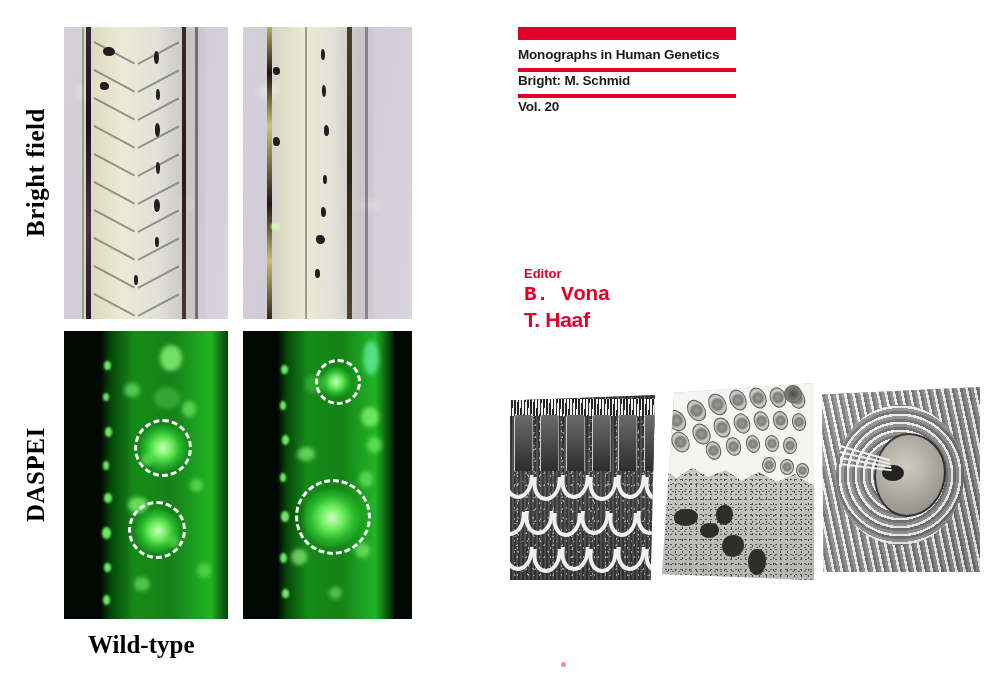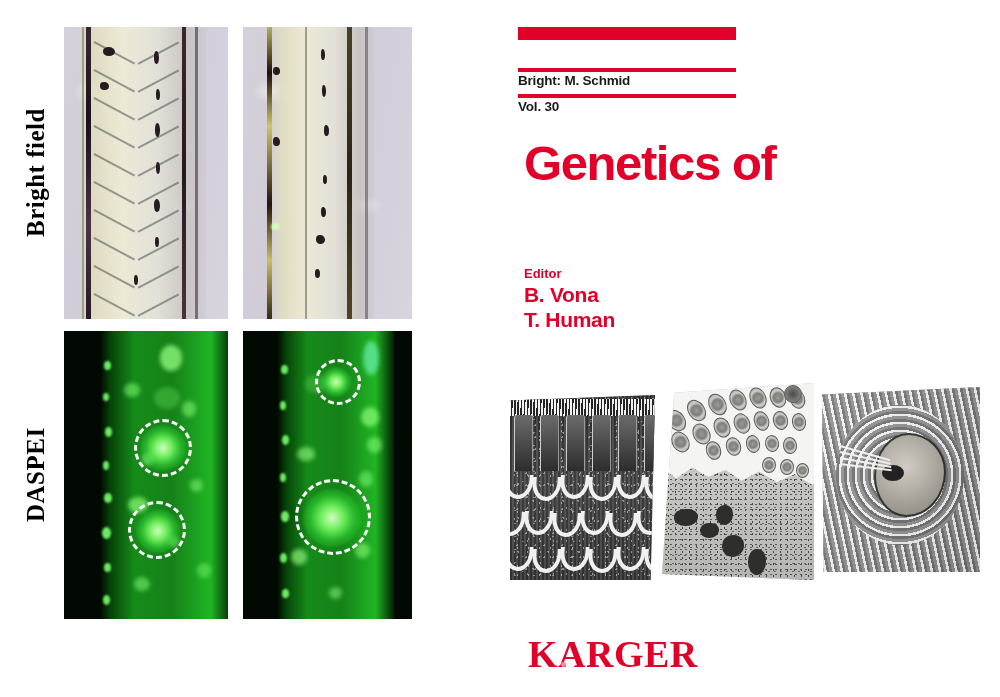--- a/index.html
+++ b/index.html
@@ -130,21 +130,21 @@
   #editors-head{
     position:absolute;left:74px;top:266px;
     font-family:"Liberation Sans",sans-serif;
     font-weight:bold;font-size:13px;color:#e2002a;
   }
   .editor-name{
     position:absolute;left:74px;
     font-family:"Liberation Sans",sans-serif;
     font-weight:bold;font-size:21px;color:#e2002a;letter-spacing:-.3px;
   }
-  #editor-1{top:283px;}
+  #editor-1{top:283px;font-family:Liberation Mono, monospace;}
   #editor-2{top:308px;}
 
   
   #em-montage{position:absolute;left:12px;top:375px;width:534px;height:205px;}
   .em-tile{position:absolute;overflow:hidden;background:#b9b9b9;}
 
   #em-1{left:48px;top:20px;width:145px;height:185px;
         clip-path:polygon(0% 3%,100% 0%,97% 100%,0% 100%);}
   #em-2{left:200px;top:8px;width:152px;height:197px;
         clip-path:polygon(8% 5%,100% 0%,100% 100%,0% 97%);}
@@ -343,37 +343,38 @@
         <div class="edge-dot" style="left:38px;top:180px;width:8px;height:11px;"></div>
         <div class="edge-dot" style="left:37px;top:222px;width:7px;height:10px;"></div>
         <div class="edge-dot" style="left:39px;top:258px;width:7px;height:9px;"></div>
       </div>
       <div class="neuromast" style="left:78px;top:36px;width:30px;height:30px;"></div>
       <div class="dashring" style="left:72px;top:28px;width:46px;height:46px;"></div>
       <div class="neuromast" style="left:60px;top:158px;width:58px;height:58px;"></div>
       <div class="dashring" style="left:52px;top:148px;width:76px;height:76px;"></div>
     </div>
 
+    <div class="col-label" id="col-wt">Wild-type</div>
   </div>
 
   <div id="cover-panel">
 
     <div class="redbar" id="bar-top"></div>
+    <div class="serieline" id="series-name">Monographs in Human Genetics</div>
     <div class="redbar" id="bar-mid"></div>
     <div class="serieline" id="series-editor">Bright: M. Schmid</div>
     <div class="redbar" id="bar-low"></div>
-    <div class="serieline" id="series-vol">Vol. 30</div>
+    <div class="serieline" id="series-vol">Vol. 20</div>
 
     <div id="cover-title">
-      <span class="l2">Genetics of</span>
     </div>
 
     <div id="editors-head">Editor</div>
     <div class="editor-name" id="editor-1">B. Vona</div>
-    <div class="editor-name" id="editor-2">T. Human</div>
+    <div class="editor-name" id="editor-2">T. Haaf</div>
 
     <div id="em-montage">
 
       <div class="em-tile" id="em-1">
         <div class="em1-bg"></div>
         <div class="em1-noise"></div>
         <div class="cilia-fringe" style="top:4px;"></div>
         <div>
           <div class="pillar" style="left:4px;top:20px;"></div>
           <div class="pillar" style="left:30px;top:20px;"></div>
@@ -452,16 +453,15 @@
         <div>
           <div class="em3-fiber" style="left:18px;top:58px;width:52px;transform:rotate(16deg);"></div>
           <div class="em3-fiber" style="left:18px;top:64px;width:52px;transform:rotate(13deg);"></div>
           <div class="em3-fiber" style="left:18px;top:70px;width:52px;transform:rotate(10deg);"></div>
           <div class="em3-fiber" style="left:18px;top:76px;width:52px;transform:rotate(7deg);"></div>
         </div>
         <div class="em3-fade"></div>
       </div>
     </div>
 
-    <div id="karger-logo">KARGER</div>
     <div id="karger-dot"></div>
   </div>
 </div>
 
 </body></html>

